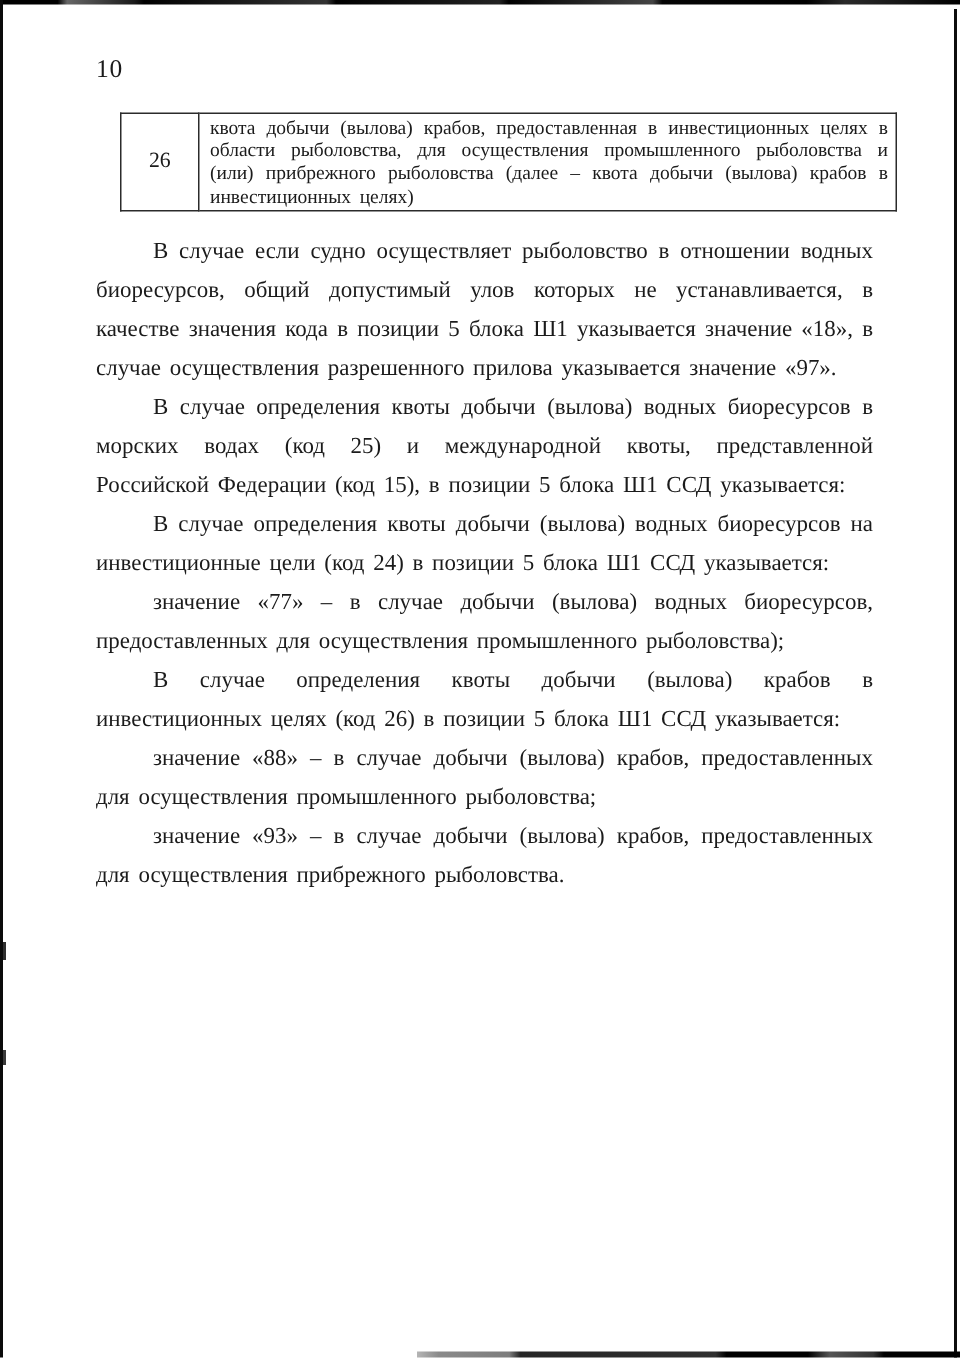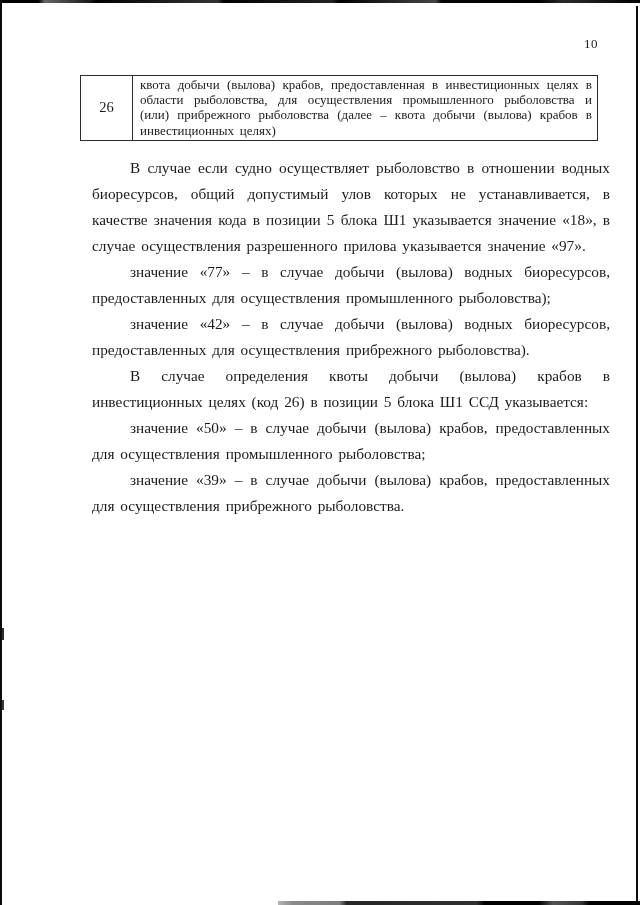--- a/index.html
+++ b/index.html
@@ -40,24 +40,24 @@
   .scan-bottom {
     position: absolute; bottom: 0; left: 278px; right: 0; height: 4px;
     background: linear-gradient(to right,
       #b5b5b5 0%, #8a8a8a 4%, #7d7d7d 17%, #262626 19%,
       #303030 55%, #000 57%, #000 72%, #555 76%, #333 84%, #000 86%, #000 100%);
   }
 
   .page-number {
     position: absolute;
     top: 36px;
-    left: 80px;
+    left: 64px;
     width: 518px;
-    text-align: right;
-    font-size: 13px;
+    text-align: left;
+    font-size: 17px;
     letter-spacing: 0.5px;
   }
 
   table.code-table {
     position: absolute;
     left: 80px;
     top: 75px;
     width: 518px;
     border-collapse: collapse;
     table-layout: fixed;
@@ -77,21 +77,21 @@
     font-size: 13px;
     line-height: 15.2px;
     text-align: justify;
     word-spacing: 2.5px;
     padding: 1px 5px 2px 7px;
     vertical-align: top;
   }
 
   .body-text {
     position: absolute;
-    left: 92px;
+    left: 64px;
     top: 155px;
     width: 518px;
     font-size: 15.3px;
     line-height: 26px;
     text-align: justify;
     word-spacing: 2px;
   }
   .body-text .para {
     text-indent: 38px;
     margin: 0;
@@ -113,18 +113,19 @@
   <tbody>
     <tr>
       <td class="code-cell">26</td>
       <td class="desc-cell">квота добычи (вылова) крабов, предоставленная в инвестиционных целях в области рыболовства, для осуществления промышленного рыболовства и (или) прибрежного рыболовства (далее – квота добычи (вылова) крабов в инвестиционных целях)</td>
     </tr>
   </tbody>
 </table>
 
 <div class="body-text" id="paragraphs">
     <div class="para">В случае если судно осуществляет рыболовство в отношении водных биоресурсов, общий допустимый улов которых не устанавливается, в качестве значения кода в позиции 5 блока Ш1 указывается значение «18», в случае осуществления разрешенного прилова указывается значение «97».</div>
+    <div class="para">В случае определения квоты добычи (вылова) водных биоресурсов в морских водах (код 25) и международной квоты, представленной Российской Федерации (код 15), в позиции 5 блока Ш1 ССД указывается:</div>
+    <div class="para">В случае определения квоты добычи (вылова) водных биоресурсов на инвестиционные цели (код 24) в позиции 5 блока Ш1 ССД указывается:</div>
     <div class="para">значение «77» – в случае добычи (вылова) водных биоресурсов, предоставленных для осуществления промышленного рыболовства);</div>
-    <div class="para">значение «42» – в случае добычи (вылова) водных биоресурсов, предоставленных для осуществления прибрежного рыболовства).</div>
     <div class="para">В случае определения квоты добычи (вылова) крабов в инвестиционных целях (код 26) в позиции 5 блока Ш1 ССД указывается:</div>
-    <div class="para">значение «50» – в случае добычи (вылова) крабов, предоставленных для осуществления промышленного рыболовства;</div>
-    <div class="para">значение «39» – в случае добычи (вылова) крабов, предоставленных для осуществления прибрежного рыболовства.</div>
+    <div class="para">значение «88» – в случае добычи (вылова) крабов, предоставленных для осуществления промышленного рыболовства;</div>
+    <div class="para">значение «93» – в случае добычи (вылова) крабов, предоставленных для осуществления прибрежного рыболовства.</div>
   </div>
 
 </body></html>

